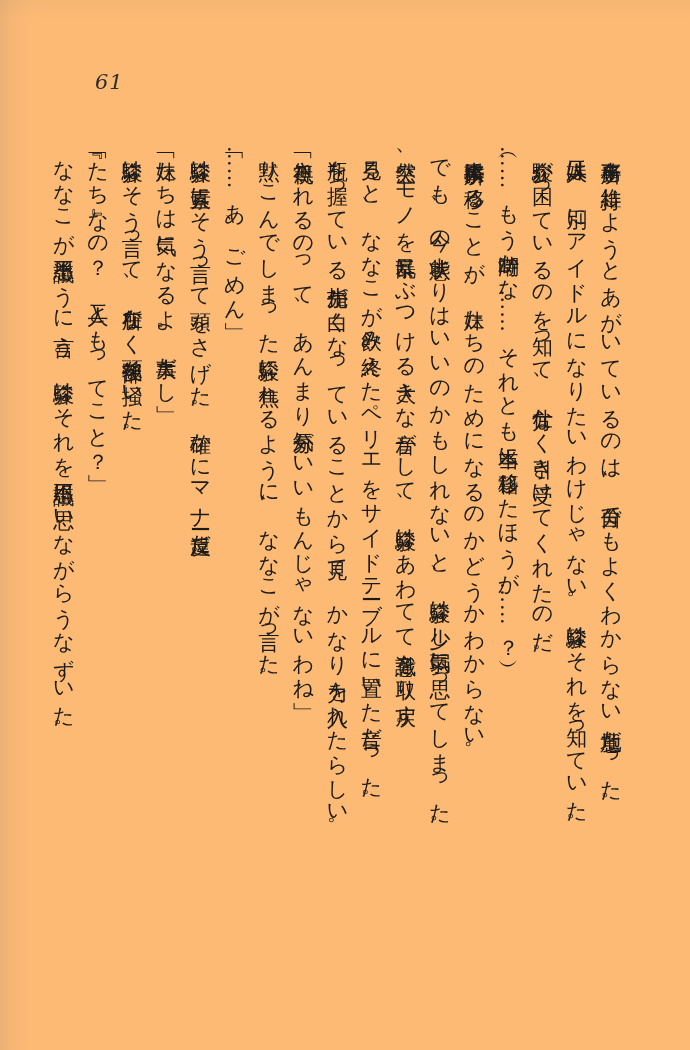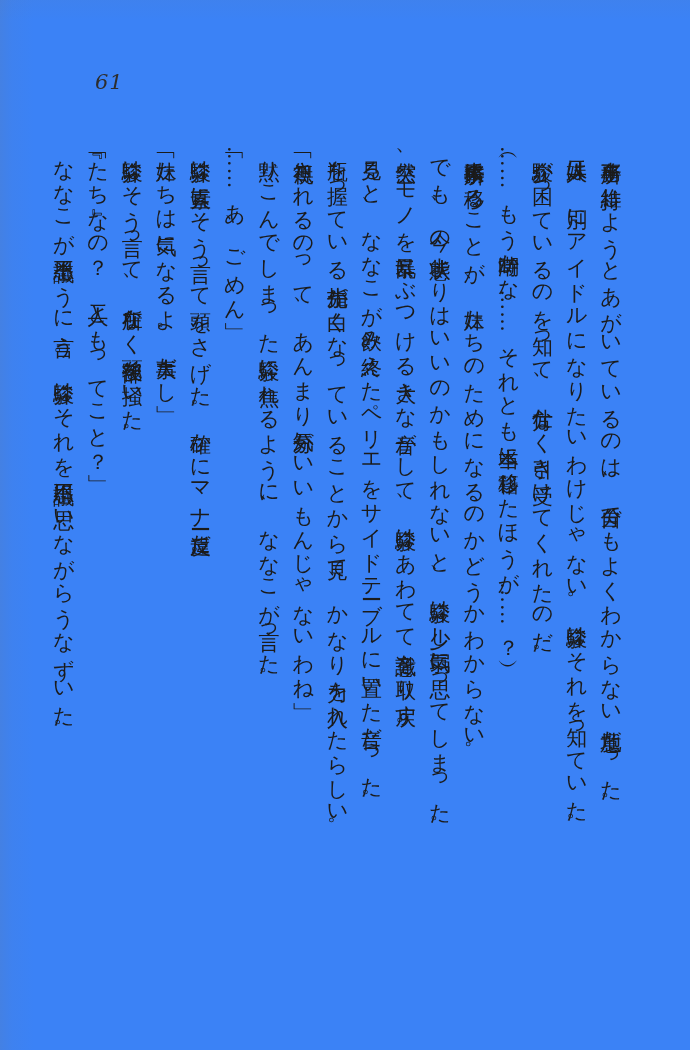--- a/index.html
+++ b/index.html
@@ -4,21 +4,21 @@
 <style>
   html, body {
     margin: 0;
     padding: 0;
     background: #ffffff;
   }
   .page {
     position: relative;
     width: 690px;
     height: 1050px;
-    background: #3b82f6;
+    background: #fdba74;
     overflow: hidden;
     font-family: "DejaVu Serif", "Liberation Serif", serif;
   }
   
   .edge-shadow {
     position: absolute;
     left: 0; top: 0; right: 0; bottom: 0;
     pointer-events: none;
     background:
       linear-gradient(90deg, rgba(120,120,116,0.14) 0px, rgba(120,120,116,0.05) 12px, rgba(120,120,116,0.0) 34px),

